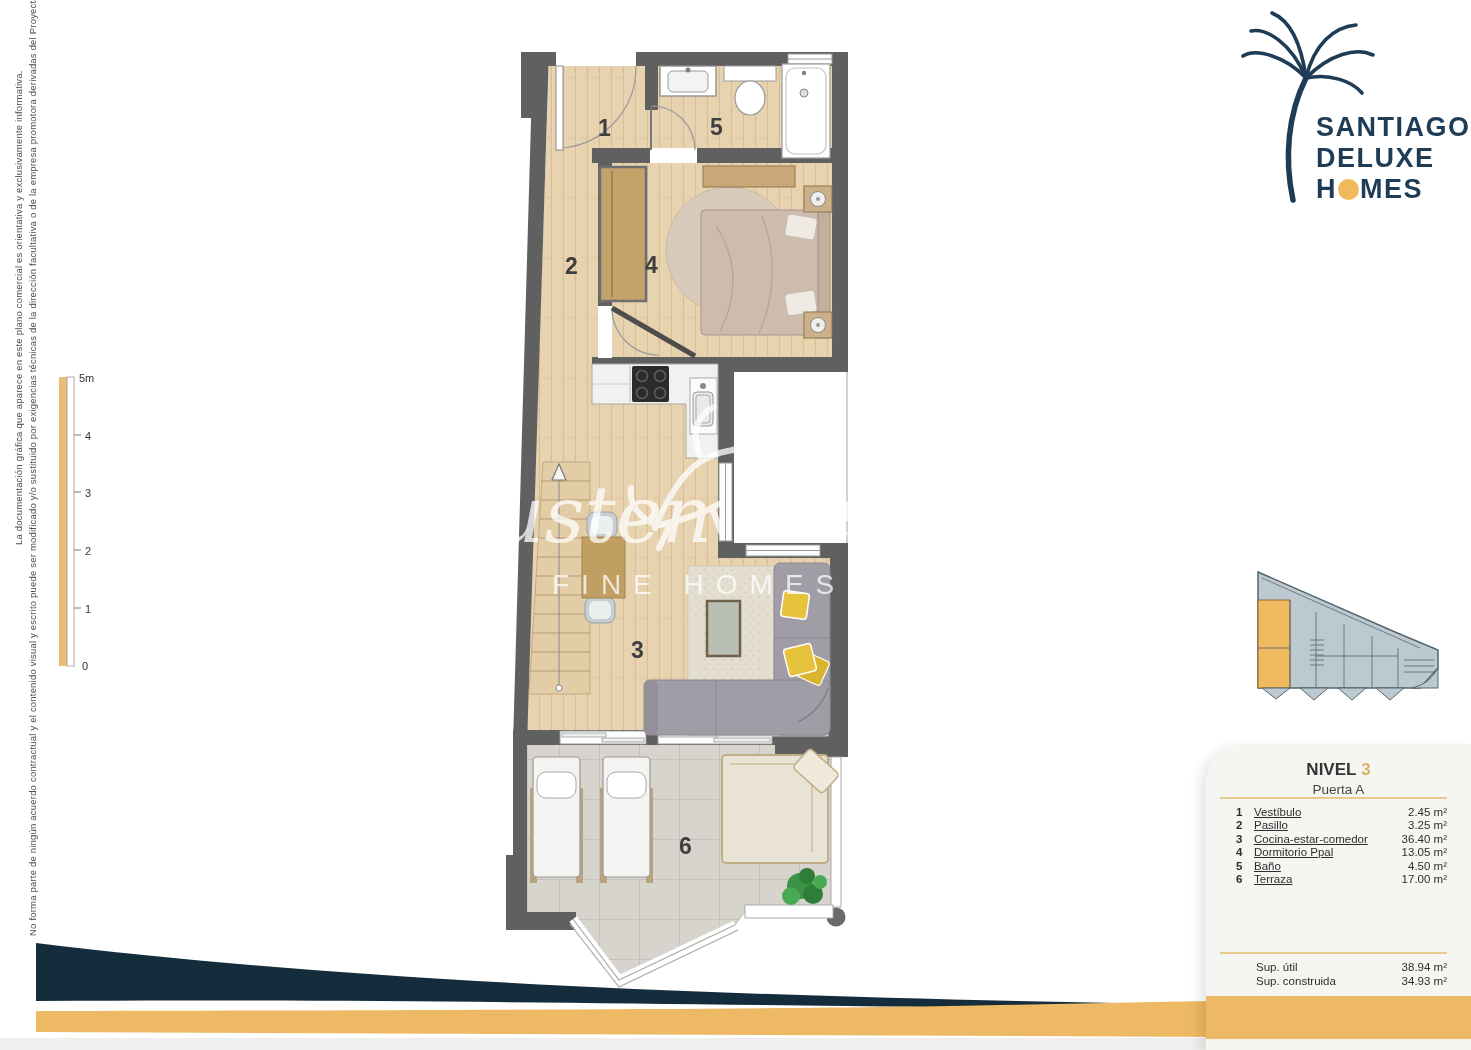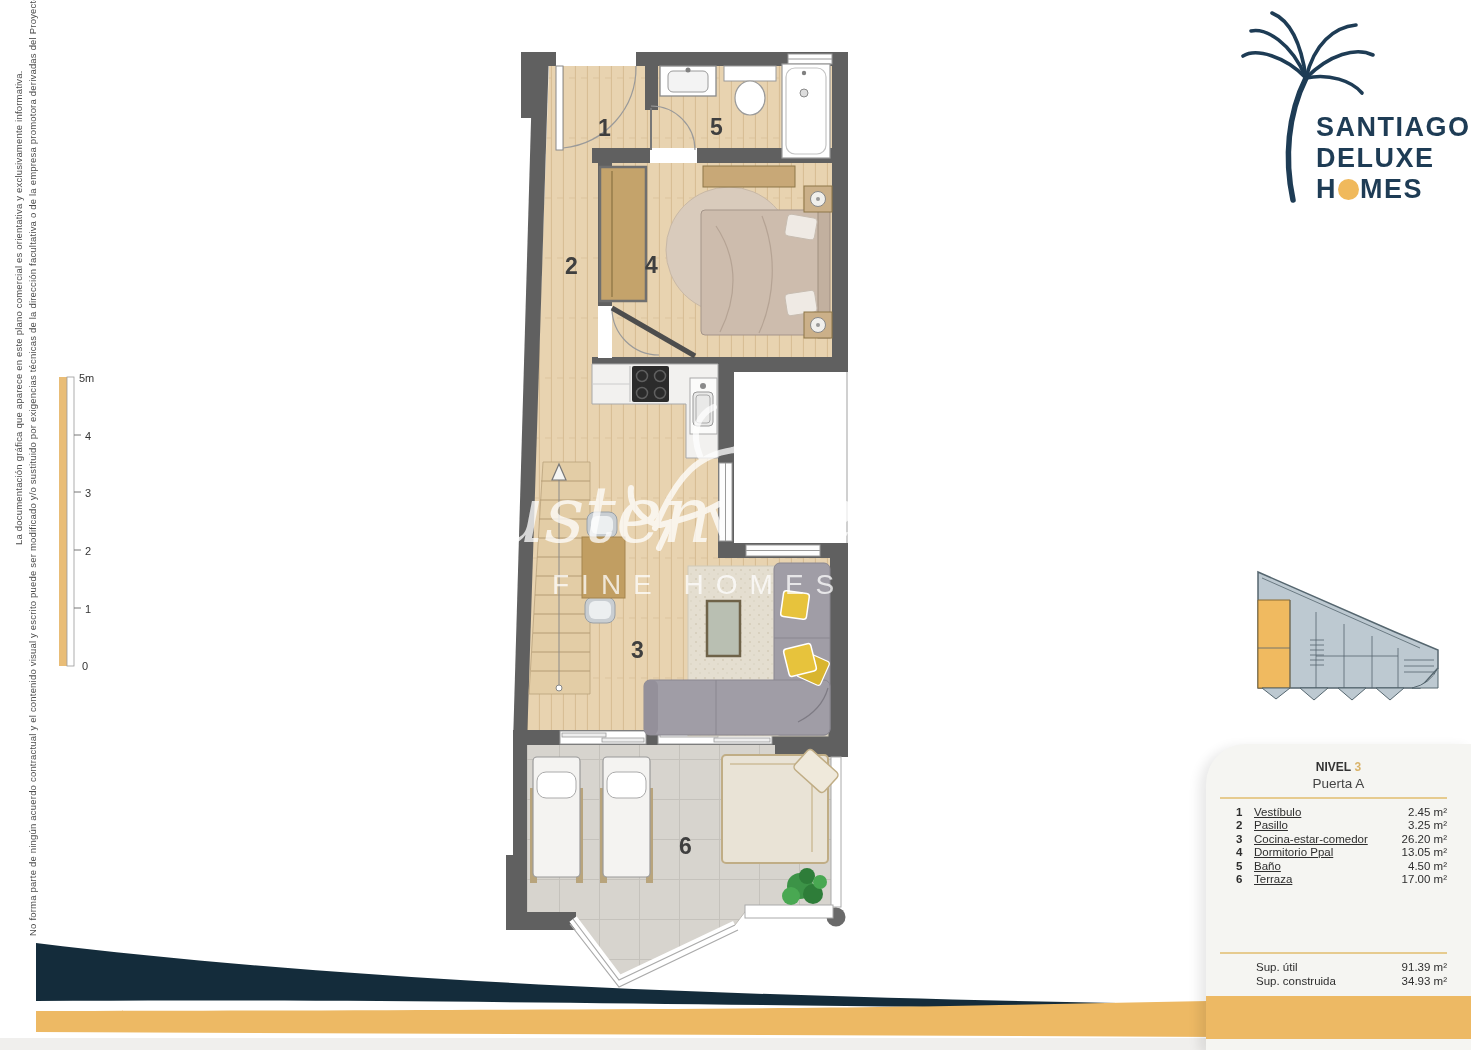--- a/index.html
+++ b/index.html
@@ -11,21 +11,21 @@
       transform-origin:0 0;transform:rotate(-90deg);letter-spacing:.2px;}
   
   .logo-text{position:absolute;left:1316px;top:112px;color:#1e3c55;
       font-size:27px;letter-spacing:1.5px;line-height:31px;font-weight:700;}
   .logo-text .dot{display:inline-block;width:21px;height:21px;border-radius:50%;
       background:#f0b95c;vertical-align:-2px;margin:0 1px;}
   
   .card{position:absolute;left:1206px;top:744px;width:265px;height:306px;
       background:#f5f5f2;border-top-left-radius:40px;
       box-shadow:-7px 3px 12px rgba(0,0,0,.09);}
-  .card .title{ text-align:center;margin-top:16px;font-size:12px;font-weight:bold;color:#333;}
+  .card .title{ text-align:center;margin-top:16px;font-size:17px;font-weight:bold;color:#333;}
   .card .title .lvl-num{color:#d9b36a;}
   .card .subtitle{text-align:center;font-size:13.5px;color:#444;margin-top:2px;}
   .divider{position:absolute;left:14px;right:24px;height:2px;background:#e6cb8f;}
   .rooms{position:absolute;left:0;right:0;top:62px;}
   .room-row{display:flex;font-size:11.5px;color:#2e2e2e;line-height:13.4px;padding:0 24px 0 30px;}
   .room-row .num{width:18px;font-weight:bold;}
   .room-row .nm{flex:1;text-decoration:underline;}
   .room-row .ar{text-align:center;}
   .totals{position:absolute;left:0;right:0;top:216px;}
   .total-row{display:flex;font-size:11.5px;color:#2e2e2e;line-height:14px;padding:0 24px 0 50px;}
@@ -334,21 +334,21 @@
         <span class="ar">2.45 m²</span>
     </div>
     <div class="room-row">
       <span class="num">2</span>
         <span class="nm">Pasillo</span>
         <span class="ar">3.25 m²</span>
     </div>
     <div class="room-row">
       <span class="num">3</span>
         <span class="nm">Cocina-estar-comedor</span>
-        <span class="ar">26.20 m²</span>
+        <span class="ar">36.40 m²</span>
     </div>
     <div class="room-row">
       <span class="num">4</span>
         <span class="nm">Dormitorio Ppal</span>
         <span class="ar">13.05 m²</span>
     </div>
     <div class="room-row">
       <span class="num">5</span>
         <span class="nm">Baño</span>
         <span class="ar">4.50 m²</span>
@@ -358,21 +358,21 @@
         <span class="nm">Terraza</span>
         <span class="ar">17.00 m²</span>
     </div>
   </div>
 
   <div class="divider" style="top:208px"></div>
 
   <div class="totals">
     <div class="total-row">
       <span class="nm">Sup. útil</span>
-        <span class="ar">91.39 m²</span>
+        <span class="ar">38.94 m²</span>
     </div>
     <div class="total-row">
       <span class="nm">Sup. construida</span>
         <span class="ar">34.93 m²</span>
     </div>
   </div>
 
   <div class="band"></div>
 </div>
 

